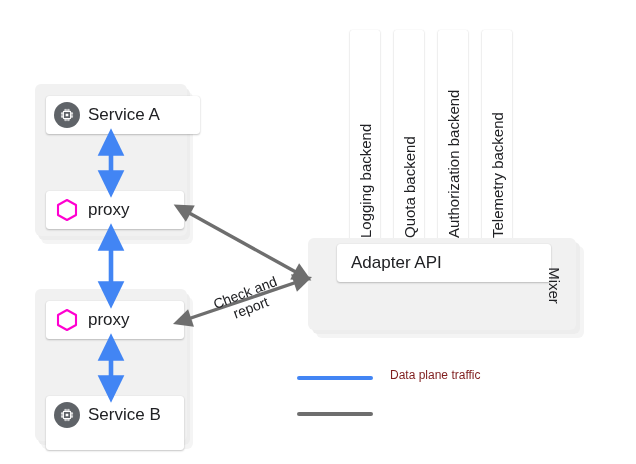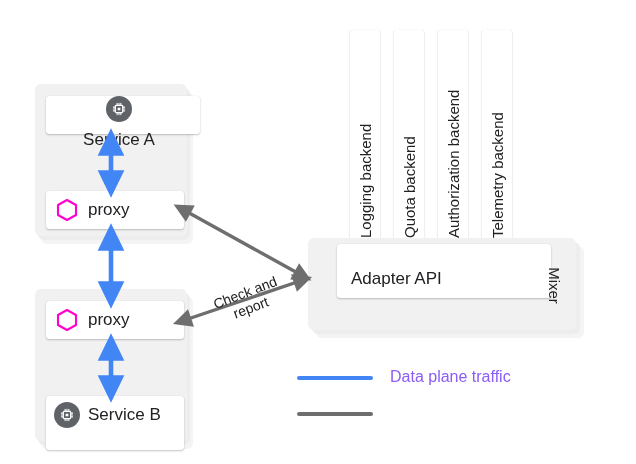--- a/index.html
+++ b/index.html
@@ -117,22 +117,22 @@
   }
 
   
   .legend-line {
     position: absolute;
     height: 4px;
     border-radius: 2px;
   }
   .legend-text {
     position: absolute;
-    font-size: 16px;
-    color: #8b5cf6;
+    font-size: 12px;
+    color: #7f1d1d;
     white-space: nowrap;
   }
 
   
   #check-report {
     position: absolute;
     font-size: 14px;
     color: #202124;
     line-height: 1.15;
     text-align: center;
@@ -143,21 +143,21 @@
 </style>
 </head>
 <body>
 
 <div id="canvas">
 
   <div class="panel-shadow s2" style="left:41px; top:92px; width:152px; height:152px;"></div>
   <div class="panel-shadow s1" style="left:38px; top:88px; width:152px; height:152px;"></div>
   <div class="panel" style="left:35px; top:84px; width:152px; height:152px;"></div>
 
-  <div class="wbox" style="left:46px; top:96px; width:130px; height:38px; padding:0 16px 0 8px; gap:8px;flex-direction:column;">
+  <div class="wbox" style="left:46px; top:96px; width:130px; height:38px; padding:0 16px 0 8px; gap:8px;">
     <span class="svc-icon">
       <svg width="16" height="16" viewBox="0 0 24 24" aria-hidden="true">
         <rect x="6.5" y="6.5" width="11" height="11" rx="1.2" fill="none" stroke="#ffffff" stroke-width="1.7"></rect>
         <rect x="10" y="10" width="4" height="4" rx="0.6" fill="#ffffff"></rect>
         <g stroke="#ffffff" stroke-width="1.6" stroke-linecap="round">
           <line x1="9.2" y1="3.6" x2="9.2" y2="6.3"></line>
           <line x1="12" y1="3.6" x2="12" y2="6.3"></line>
           <line x1="14.8" y1="3.6" x2="14.8" y2="6.3"></line>
           <line x1="9.2" y1="17.7" x2="9.2" y2="20.4"></line>
           <line x1="12" y1="17.7" x2="12" y2="20.4"></line>
@@ -238,21 +238,21 @@
   <div class="backend-col" style="left:482px; top:30px; width:30px; height:218px;">
     <span class="vlabel">
       <span class="vlabel-inner">Telemetry backend</span>
     </span>
   </div>
 
   <div class="panel-shadow s2" style="left:316px; top:246px; width:268px; height:92px;"></div>
   <div class="panel-shadow s1" style="left:312px; top:242px; width:268px; height:92px;"></div>
   <div class="panel" style="left:308px; top:238px; width:268px; height:92px;"></div>
 
-  <div class="wbox" style="left:337px; top:244px; width:200px; height:38px; padding:16px 0 0 14px;">
+  <div class="wbox" style="left:337px; top:244px; width:200px; height:38px; padding:0 0 0 14px;">
     <span class="row-label">Adapter API</span>
   </div>
 
   <span id="mixer-label" style="left:524px; top:277px; width:60px; text-align:center;">Mixer</span>
 
   <svg id="arrows" viewBox="0 0 636 464" xmlns="http://www.w3.org/2000/svg">
     <defs>
       <marker id="blue-arrow" markerWidth="7" markerHeight="7" refX="3.4" refY="3.5" orient="auto" markerUnits="strokeWidth">
         <path d="M0.4,0.6 L6.4,3.5 L0.4,6.4 Z" fill="#4285f4"></path>
       </marker>

